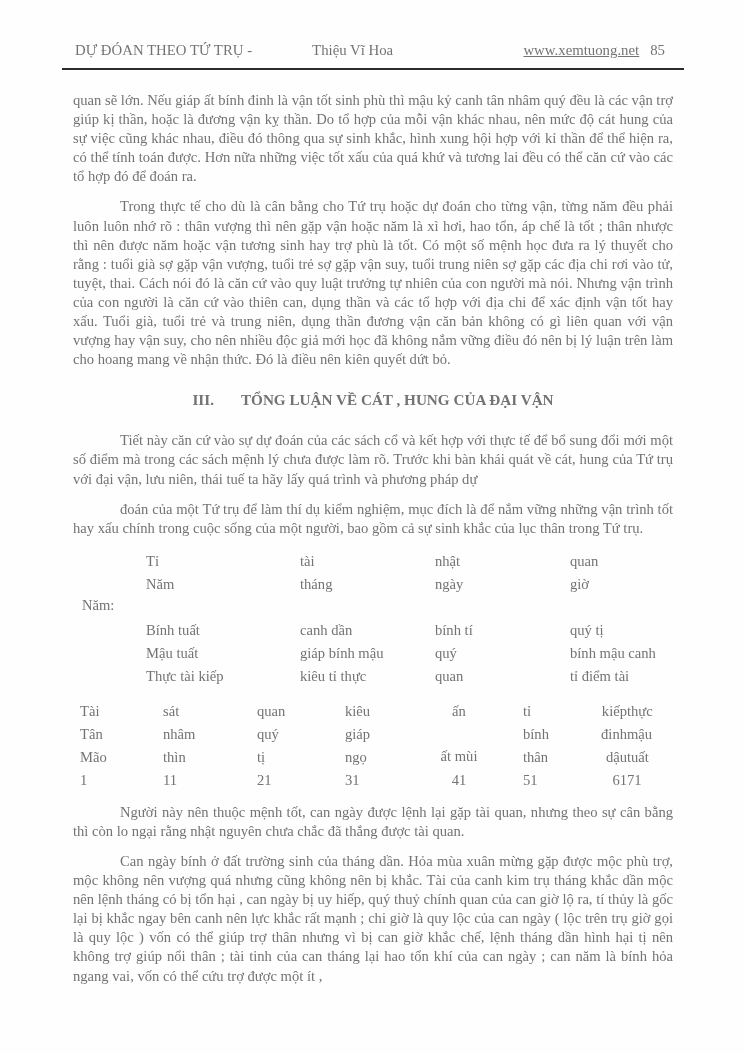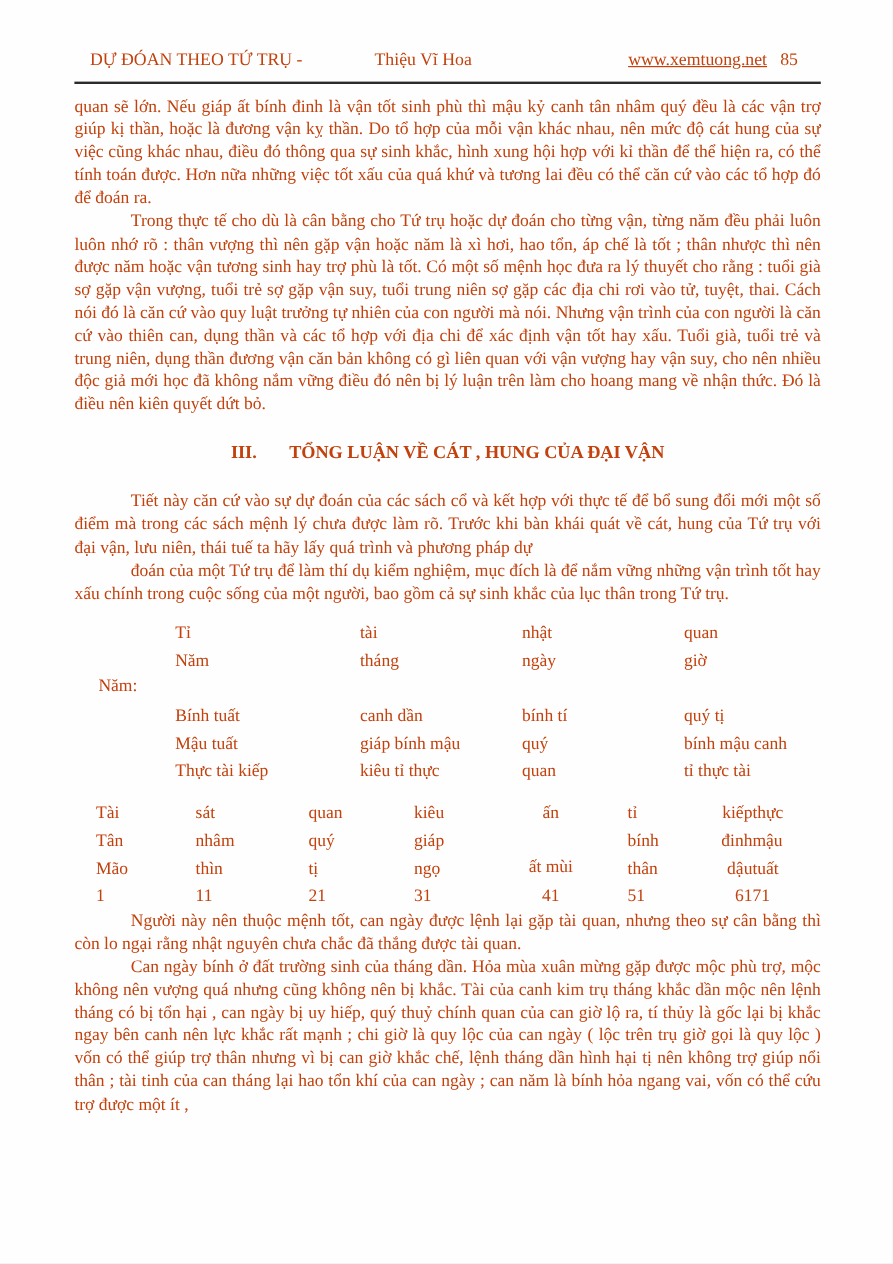--- a/index.html
+++ b/index.html
@@ -4,21 +4,21 @@
 <style>
   html,body { margin:0; padding:0; background:#e8e8e8; }
   .page {
     position:relative;
     width:744px; height:1053px;
     margin:0 auto;
     background:#fefefdf
   }
   .page {
     background:#fefefe;
-    color:#c2410c;
+    color:#737373;
     font-family:"Liberation Serif","DejaVu Serif",serif;
     overflow:hidden;
     box-sizing:border-box;
   }
   
   .page-header {
     display:flex; align-items:baseline;
     padding:42px 62px 0 75px;
     font-size:14.8px;
     white-space:nowrap;
@@ -30,21 +30,21 @@
     margin:9px 60px 0 62px;
     border:0; border-top:2px solid #2b2b2b;
   }
   
   .content {
     padding:10px 60px 0 62px;
     font-size:14.6px;
     line-height:19.1px;
     text-align:justify;
   }
-  .content p { margin:0; }
+  .content p { margin:11px; }
   .indent { text-indent:47px; }
   .mt { margin-top:1px; }
   
   .section-heading {
     margin:21px 0 21px;
     text-align:center;
     font-size:15.2px;
     font-weight:bold;
     line-height:20px;
   }
@@ -126,21 +126,21 @@
       <div class="pt-row">
         <span class="c1">Mậu tuất</span>
         <span class="c2">giáp bính mậu</span>
         <span class="c3">quý</span>
         <span class="c4">bính mậu canh</span>
       </div>
       <div class="pt-row">
         <span class="c1">Thực tài kiếp</span>
         <span class="c2">kiêu tỉ thực</span>
         <span class="c3">quan</span>
-        <span class="c4">tỉ thực tài</span>
+        <span class="c4">tỉ điểm tài</span>
       </div>
     </div>
 
     <div class="luck-table">
       <div class="lt-row">
         <span class="d1">Tài</span>
         <span class="d2">sát</span>
         <span class="d3">quan</span>
         <span class="d4">kiêu</span>
         <span class="d5">ấn</span>

